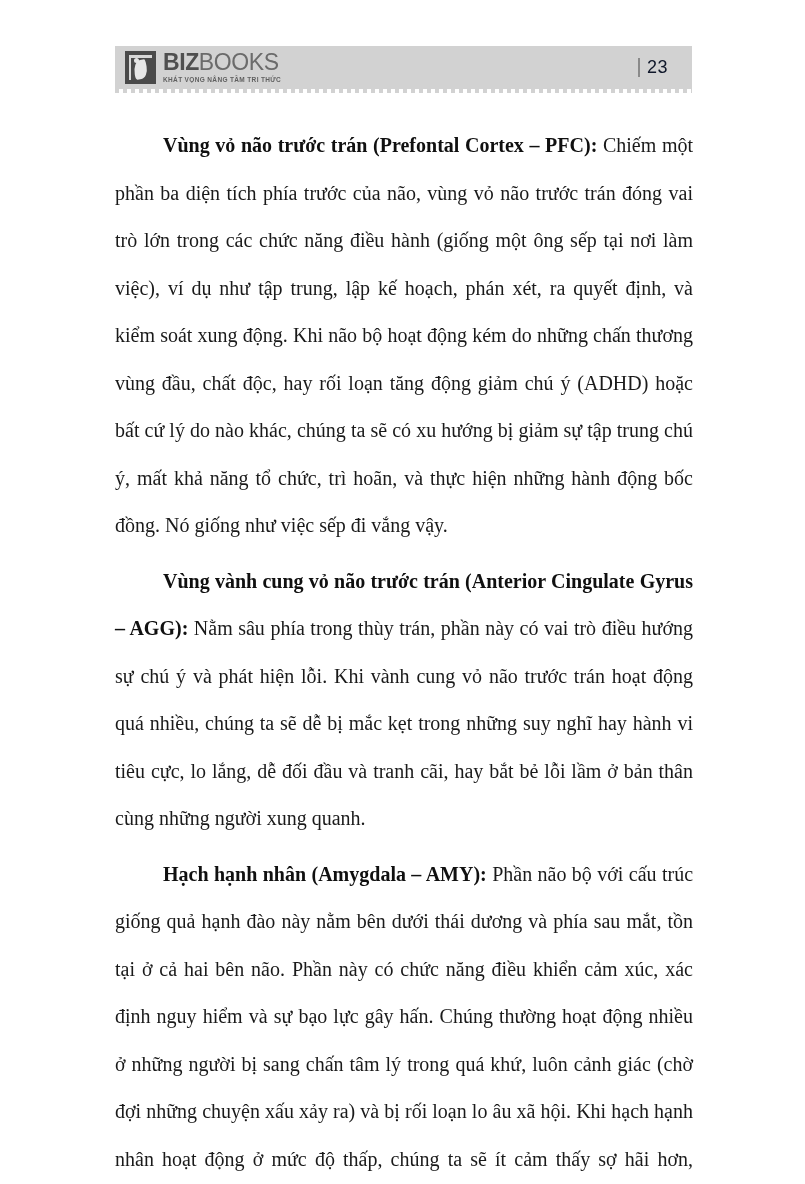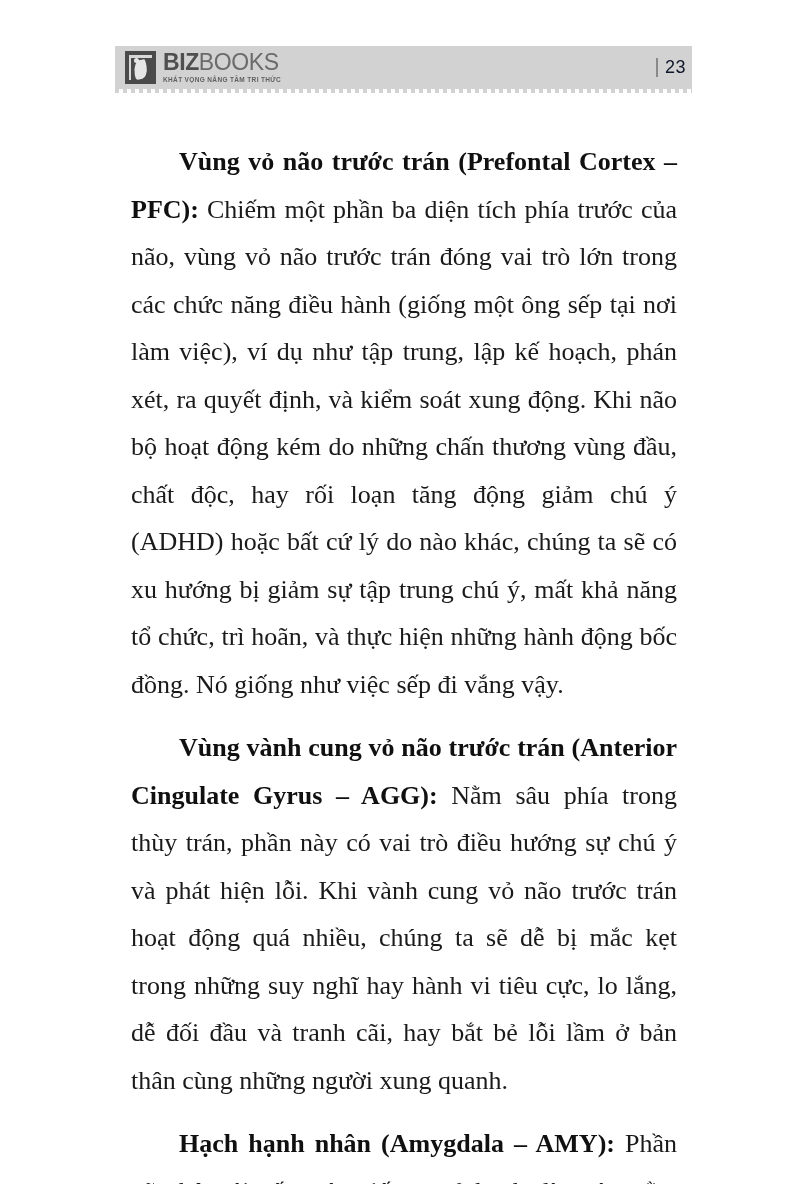--- a/index.html
+++ b/index.html
@@ -22,21 +22,21 @@
     position: absolute;
     left: 115px;
     top: 46px;
     width: 577px;
     height: 43px;
     background: #d2d2d2;
     display: flex;
     align-items: center;
     justify-content: space-between;
     box-sizing: border-box;
-    padding: 0 6px 0 10px;
+    padding: 0 24px 0 10px;
   }
 
   .header-band::after {
     content: "";
     position: absolute;
     left: 0;
     right: 0;
     bottom: -4px;
     height: 4px;
     background-image:
@@ -154,25 +154,25 @@
 
   
   .body-area {
     position: absolute;
     left: 115px;
     top: 122px;
     width: 578px;
   }
 
   .para {
-    margin: 16px;
+    margin: 0;
     text-align: justify;
     text-justify: inter-word;
     text-indent: 48px;
-    font-size: 26px;
+    font-size: 20px;
     line-height: 47.5px;
     color: #1a1a1a;
     hyphens: none;
   }
 
   .para + .para {
     margin-top: 8px;
   }
 
   .para .lead {

